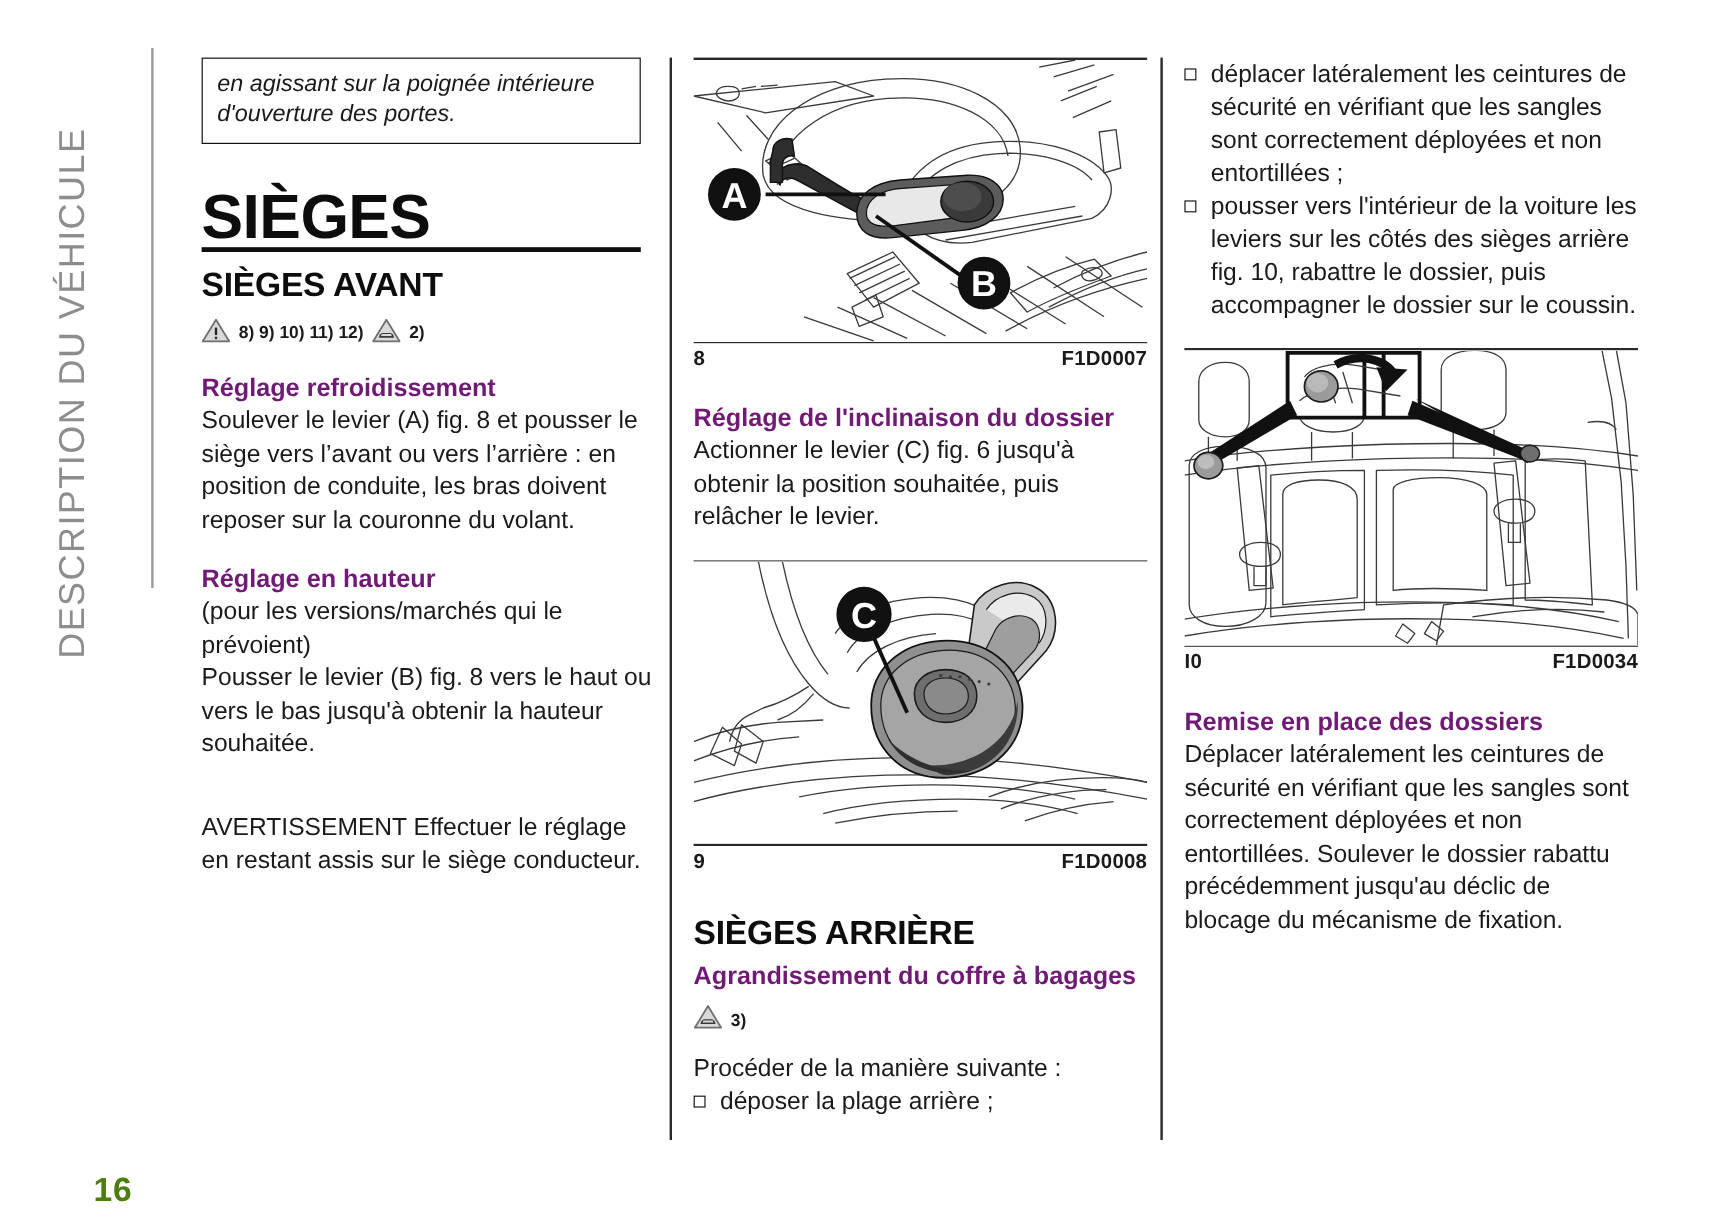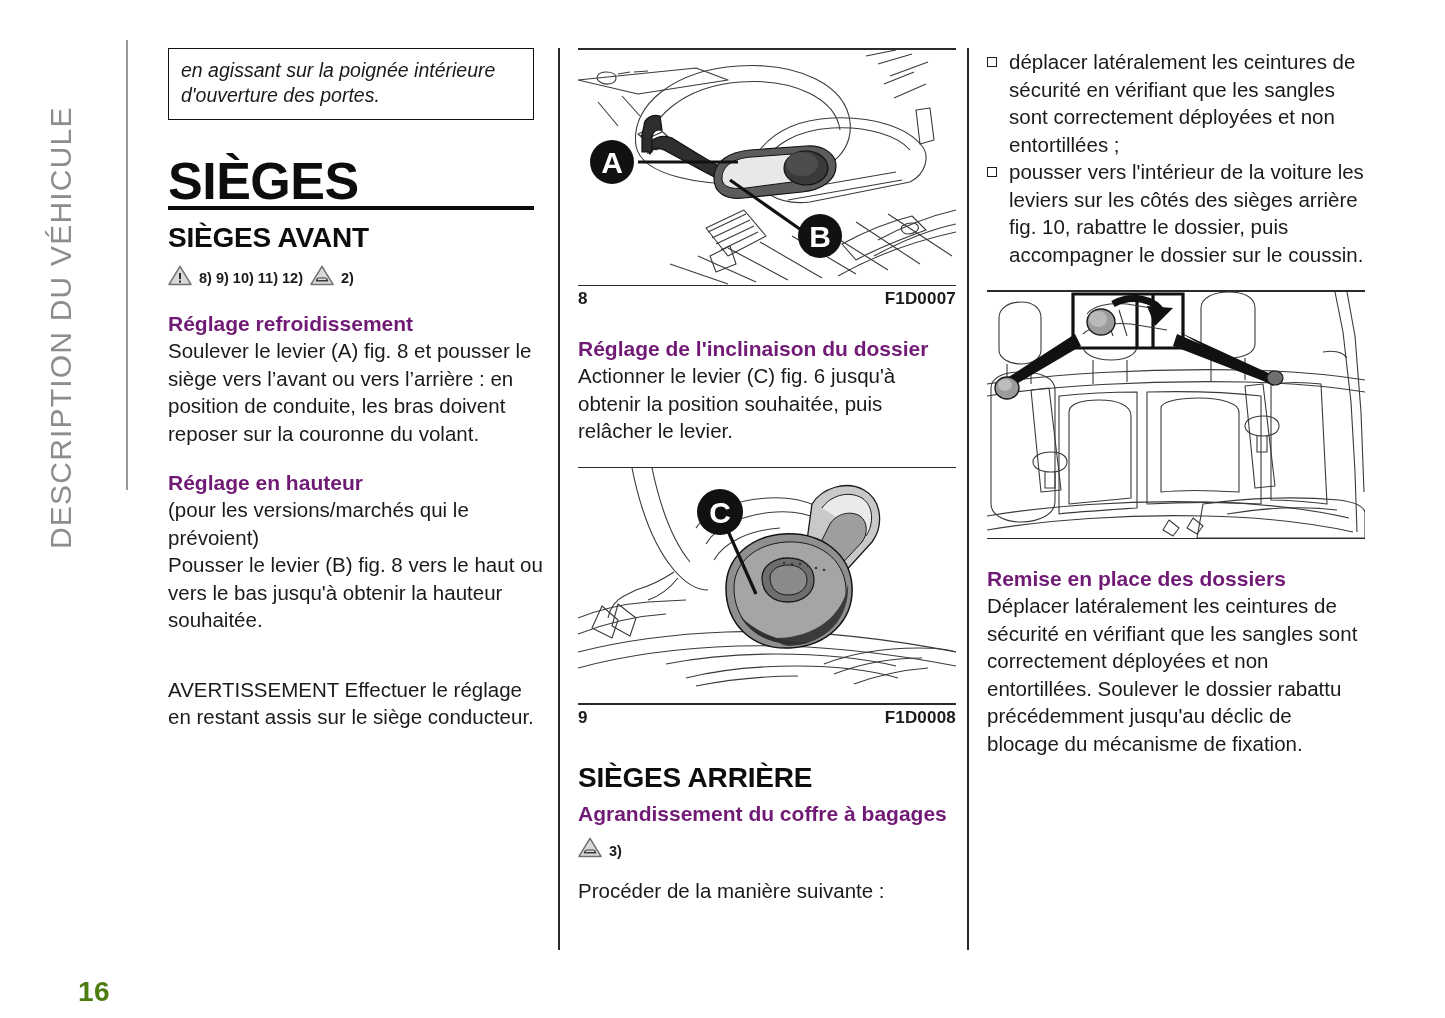--- a/index.html
+++ b/index.html
@@ -410,20 +410,26 @@
       <svg width="24" height="21" viewBox="0 0 24 21">
         <path d="M12 1.4 L23 19.4 L1 19.4 Z" fill="#d9d9d9" stroke="#6f6f6f" stroke-width="1.5" stroke-linejoin="round"></path>
         <path d="M5.6 16.4 L6.6 13.6 L8.6 12.4 L15.4 12.4 L17.4 13.6 L18.4 16.4 Z" fill="#3a3a3a"></path>
         <path d="M8.2 13.4 L15.8 13.4 L16.6 15.1 L7.4 15.1 Z" fill="#d9d9d9"></path>
       </svg>
     </span>
     <span class="ref">3)</span>
   </div>
 
   <p class="body" style="margin-top:16px;">Procéder de la manière suivante :</p>
+  <ul class="sq-list">
+    <li>
+      <span class="sq"></span>
+      <span>déposer la plage arrière ;</span>
+    </li>
+  </ul>
 </div>
 
 <div class="column" id="col-right">
 
   <ul class="sq-list">
     <li>
       <span class="sq"></span>
       <span>déplacer latéralement les ceintures de sécurité en vérifiant que les sangles sont correctement déployées et non entortillées ;</span>
     </li>
     <li>
@@ -495,17 +501,21 @@
         <path d="M190 42 L288 84 L284 92 L186 54 Z" fill="#111"></path>
         <path d="M86 46 L14 92 L22 98 Z" fill="#111"></path>
         <path d="M192 40 L292 86 L286 94 Z" fill="#111"></path>
 
         <ellipse cx="20" cy="96" rx="12" ry="11" fill="#9b9b9b" stroke="#1a1a1a" stroke-width="1.4"></ellipse>
         <ellipse cx="18" cy="93" rx="7" ry="6" fill="#bdbdbd"></ellipse>
         <ellipse cx="288" cy="86" rx="8" ry="7" fill="#6f6f6f" stroke="#1a1a1a" stroke-width="1.2"></ellipse>
       </svg>
     </div>
     <div class="figure-rule-bot"></div>
+    <div class="figure-caption">
+      <span>I0</span>
+      <span class="code">F1D0034</span>
+    </div>
   </div>
 
   <h3 class="head" style="margin-top:26px;">Remise en place des dossiers</h3>
   <p class="body tight">Déplacer latéralement les ceintures de sécurité en vérifiant que les sangles sont correctement déployées et non entortillées. Soulever le dossier rabattu précédemment jusqu'au déclic de blocage du mécanisme de fixation.</p>
 </div>
 
 </body></html>

